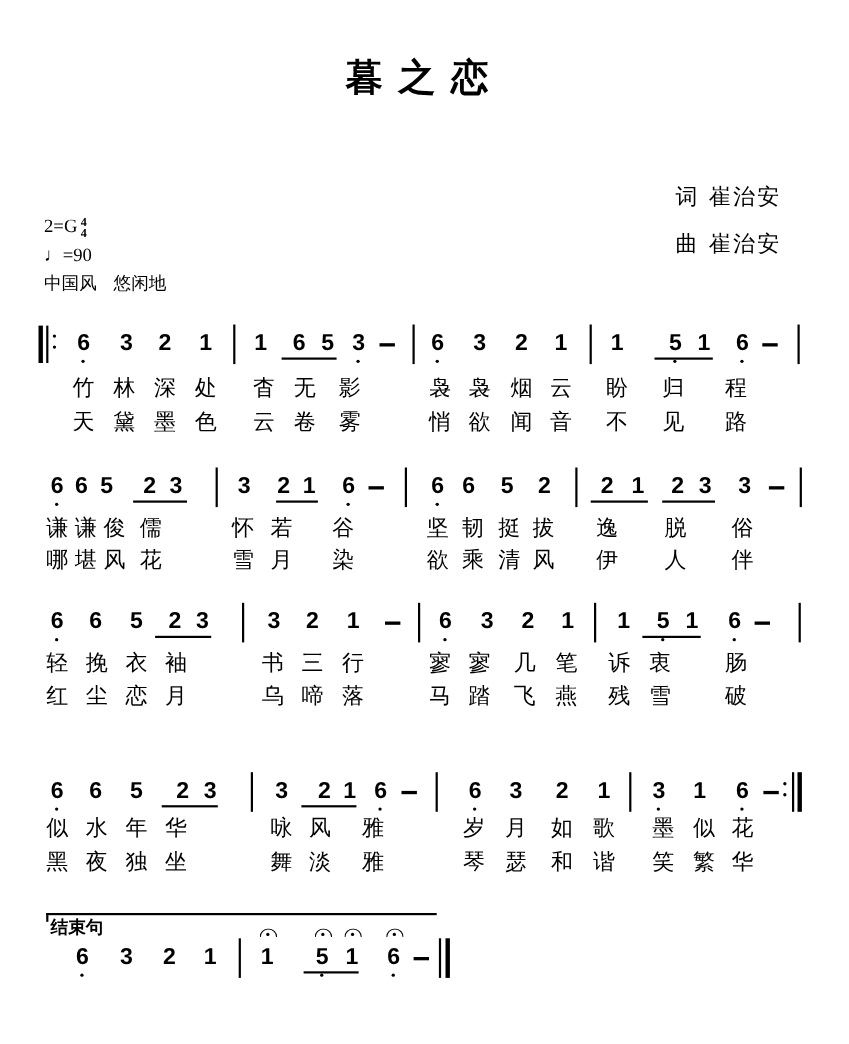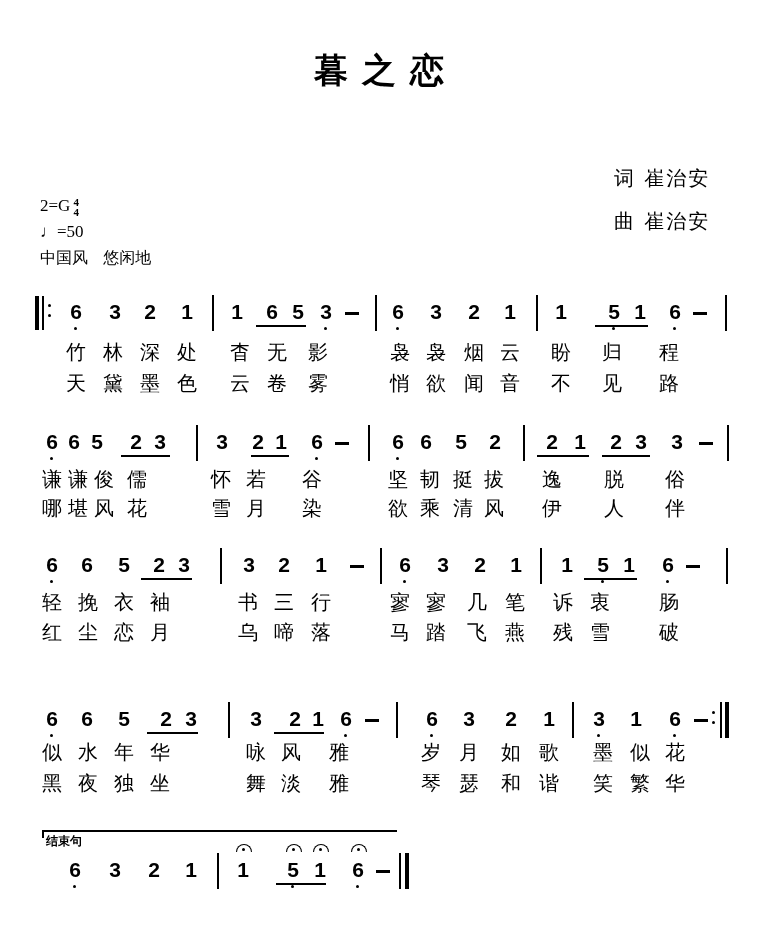--- a/index.html
+++ b/index.html
@@ -19,41 +19,41 @@
   .fermata::after { content: ""; position: absolute; left: 4.5px; top: 3px; width: 3px; height: 3px; border-radius: 50%; background:#000; }
   .dash { position: absolute; width: 14px; margin-left: -7px; height: 2.5px; background: #000; }
   .bar { position: absolute; width: 2px; background: #000; }
   .bar-thick { position: absolute; width: 4px; background: #000; }
   .underline { position: absolute; height: 1.5px; background: #000; }
   .repeat-dots { position: absolute; width: 3px; }
   .repeat-dots::before, .repeat-dots::after { content: ""; position: absolute; left: 0; width: 3px; height: 3px; background: #000; border-radius: 50%; }
   .repeat-dots::before { top: 0; } .repeat-dots::after { top: 10px; }
   .lyric { position: absolute; width: 26px; margin-left: -13px; text-align: center; font-size: 20px; line-height: 24px; }
   .section-line { position: absolute; height: 1.5px; background: #000; }
-  .section-label { position: absolute; font-size: 12px; font-weight: bold; }
+  .section-label { position: absolute; font-size: 16px; font-weight: bold; }
 </style>
 </head>
 <body>
 
 <div class="title">暮之恋</div>
 
 <div class="credit" style="top:165px;">
   <span>词</span>
   <span>崔治安</span>
 </div>
 <div class="credit" style="top:208px;">
   <span>曲</span>
   <span>崔治安</span>
 </div>
 
 <div class="meta" style="top:196px;">
   <span>2=G</span><span class="frac"><span>4</span><span>4</span></span>
 </div>
 <div class="meta" style="top:222px;">
-  <span>♩</span><span>=50</span>
+  <span>♩</span><span>=90</span>
 </div>
 <div class="meta-cn" style="top:248px;">
   <span>中国风</span>&nbsp;&nbsp;
   <span>悠闲地</span>
 </div>
 
 <div class="bar-thick" style="left:35px; top:296px; height:34px;"></div>
 <div class="bar" style="left:42px; top:296px; height:34px; width:1.5px;"></div>
 <div class="repeat-dots" style="left:48px; top:304px; height:13px;"></div>
 

